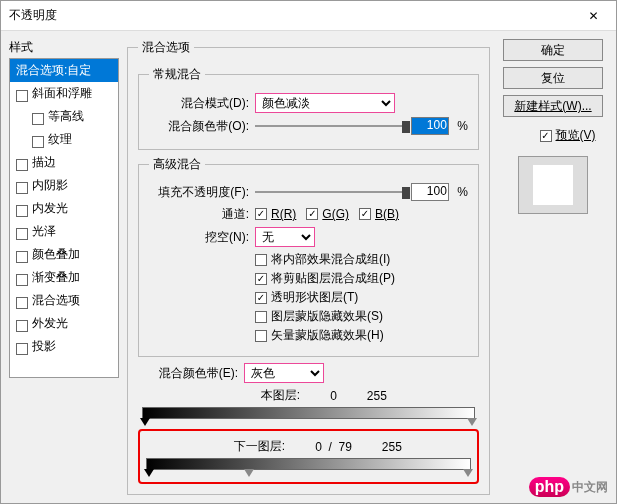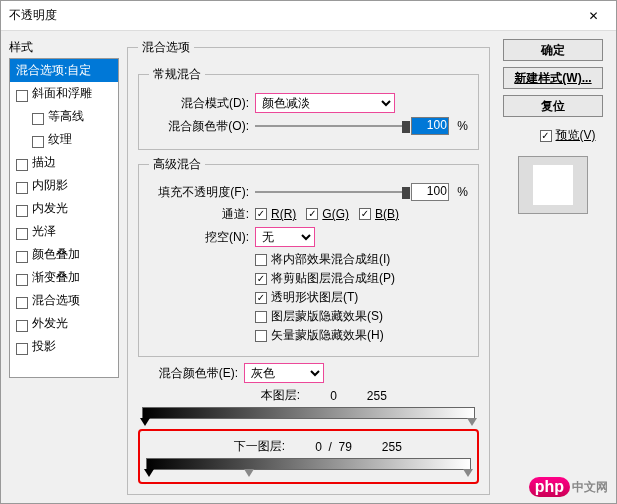--- a/index.html
+++ b/index.html
@@ -37,21 +37,21 @@
 .channels { display: flex; gap: 10px; align-items: center; }
 .blend-band { margin-top: 6px; }
 .band-row { display: flex; align-items: center; justify-content: center; gap: 30px; margin: 3px 0; }
 .band-label { width: 70px; text-align: right; }
 .gradient-bar { height: 12px; background: linear-gradient(to right, #000, #fff); border: 1px solid #666; position: relative; margin: 2px 4px 10px 4px; }
 .tri { position: absolute; bottom: -8px; width: 0; height: 0; border-left: 5px solid transparent; border-right: 5px solid transparent; border-top: 8px solid #666; }
 .tri.black { border-top-color: #000; }
 .tri.gray { border-top-color: #888; }
 .highlight-box { border: 2px solid #e00; border-radius: 4px; padding: 4px 2px 2px 2px; }
 .right-panel { width: 110px; display: flex; flex-direction: column; gap: 6px; align-items: center; }
-.btn { width: 100px; height: 22px; border: 1px solid #888; background: #e8e8e8; cursor: pointer; display: flex; align-items: center; justify-content: center; font-weight: bold; }
+.btn { width: 100px; height: 22px; border: 1px solid #888; background: #e8e8e8; cursor: pointer; display: flex; align-items: center; justify-content: center; }
 .preview-row { display: flex; align-items: center; gap: 4px; margin-top: 2px; padding-left: 29px; }
 .preview-swatch { width: 70px; height: 58px; border: 1px solid #999; background: #ddd; display: flex; align-items: center; justify-content: center; margin-top: 4px; }
 .preview-inner { width: 40px; height: 40px; background: #fff; }
 .watermark { position: absolute; right: 8px; bottom: 6px; font-weight: bold; color: #888; font-size: 14px; display:flex; align-items:center; gap:2px;}
 .wm-badge { background: linear-gradient(#f08,#c05); color:#fff; border-radius:10px; padding:1px 6px; font-size:16px;}
 .underline { text-decoration: underline; }
 </style>
 </head>
 <body>
 
@@ -231,24 +231,24 @@
               <div class="tri gray" style="right:-3px"></div>
             </div>
           </div>
         </div>
 
       </fieldset>
     </div>
 
     <div class="right-panel">
       <div class="btn">确定</div>
+      <div class="btn">复位</div>
       <div class="btn">
           <span class="underline">新建样式(W)...</span>
         </div>
-      <div class="btn">复位</div>
       <div class="preview-row">
         <div class="chk-row checked">
             <span class="chk"></span>
             <span class="underline">预览(V)</span>
           </div>
       </div>
       <div class="preview-swatch">
         <div class="preview-inner"></div>
       </div>
     </div>

